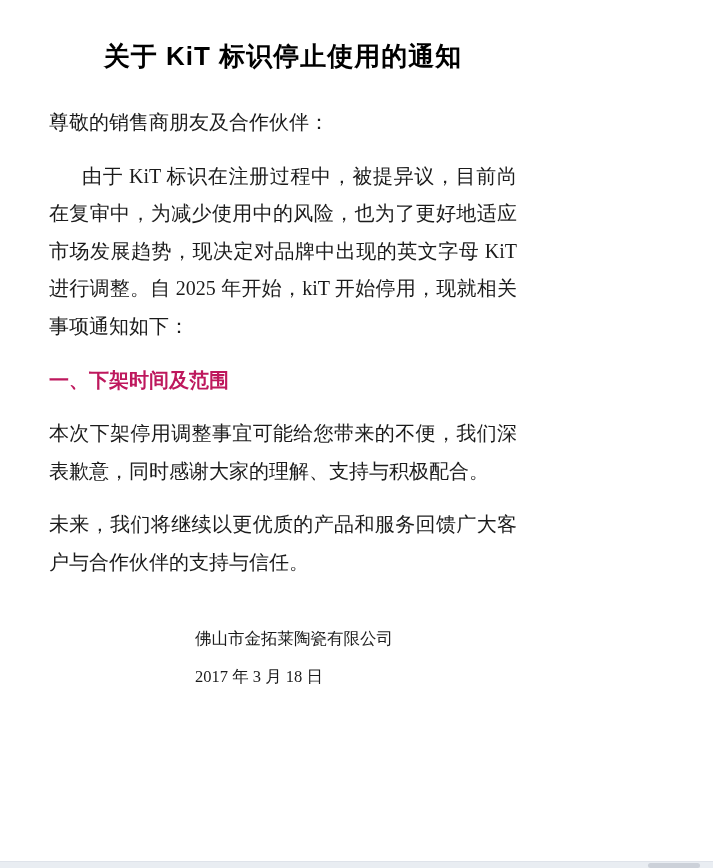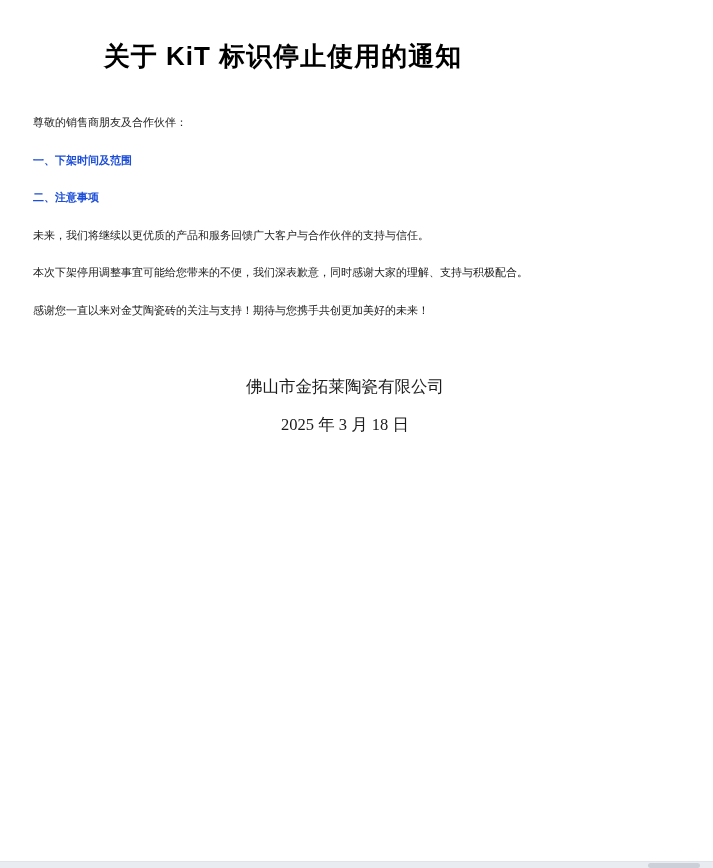--- a/index.html
+++ b/index.html
@@ -22,36 +22,36 @@
     text-align: center;
     font-family: "Liberation Sans", "DejaVu Sans", sans-serif;
     font-weight: 700;
     font-size: 26px;
     line-height: 36px;
     letter-spacing: 1px;
     color: #000000;
   }
   .body-text p,
   .body-text h2 {
-    margin: 0;
-    font-size: 11px;
+    margin: 16px;
+    font-size: 20px;
     line-height: 37.6px;
     text-align: justify;
   }
   .intro { text-indent: 33px; }
   .section-heading {
     font-family: "Liberation Sans", "DejaVu Sans", sans-serif;
     font-weight: 700;
     font-size: 17px;
-    color: #1d4ed8;
+    color: #be185d;
   }
   .signature-block {
     margin: 38px 38px 0 auto;
     width: 300px;
-    text-align: center;
+    text-align: left;
   }
   .signature-block p {
     margin: 0;
     font-size: 16.5px;
     line-height: 38px;
   }
   .scrollbar-track {
     position: absolute;
     left: 0;
     bottom: 0;
@@ -75,38 +75,37 @@
 <body>
 
 <div class="page">
 
   <h1 class="doc-title">关于 KiT 标识停止使用的通知</h1>
 
   <div class="body-text">
 
     <p>尊敬的销售商朋友及合作伙伴：</p>
 
+    <p class="intro">由于 KiT 标识在注册过程中，被提异议，目前尚在复审中，为减少使用中的风险，也为了更好地适应市场发展趋势，现决定对品牌中出现的英文字母 KiT 进行调整。自 2025 年开始，kiT 开始停用，现就相关事项通知如下：</p>
 
     <h2 class="section-heading">一、下架时间及范围</h2>
 
 
 
-    <h2 class="section-heading">二、注意事项</h2>
 
+
+    <p>本次下架停用调整事宜可能给您带来的不便，我们深表歉意，同时感谢大家的理解、支持与积极配合。</p>
 
     <p>未来，我们将继续以更优质的产品和服务回馈广大客户与合作伙伴的支持与信任。</p>
 
-    <p>本次下架停用调整事宜可能给您带来的不便，我们深表歉意，同时感谢大家的理解、支持与积极配合。</p>
-
-    <p>感谢您一直以来对金艾陶瓷砖的关注与支持！期待与您携手共创更加美好的未来！</p>
 
   </div>
 
   <div class="signature-block">
     <p>佛山市金拓莱陶瓷有限公司</p>
-    <p>2025 年 3 月 18 日</p>
+    <p>2017 年 3 月 18 日</p>
   </div>
 
 </div>
 
 <div class="scrollbar-track">
   <div class="scrollbar-thumb"></div>
 </div>
 
 </body></html>

